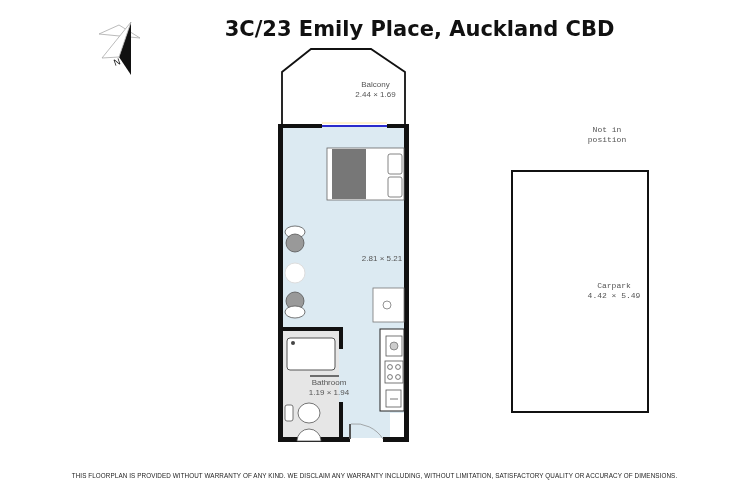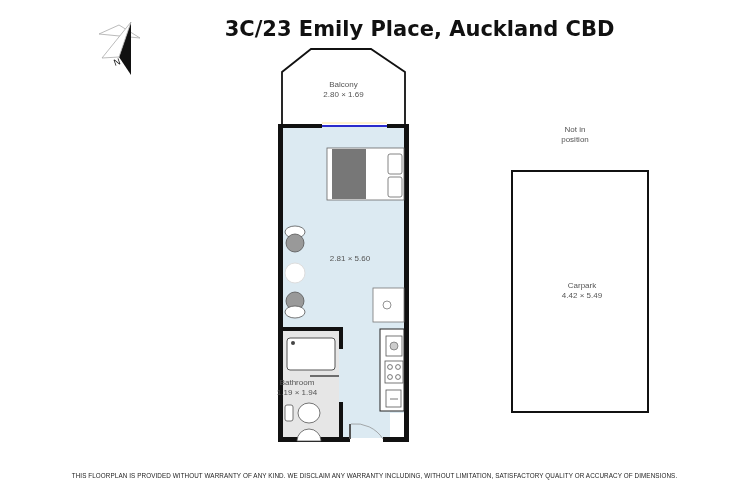--- a/index.html
+++ b/index.html
@@ -1,20 +1,20 @@
 <!DOCTYPE html>
 <html><head>
 <meta charset="utf-8">
 <style>
   html, body { margin:0; padding:0; background:#ffffff; }
   body { width:749px; height:495px; position:relative; overflow:hidden; font-family:"Liberation Sans", sans-serif; }
   .title { position:absolute; left:0; width:749px; top:17px; text-align:center; font-family:"DejaVu Sans", sans-serif; font-weight:bold; font-size:21px; color:#111; letter-spacing:0px;padding-left:45px; }
   .disclaimer { position:absolute; left:0; width:749px; top:472px; text-align:center; font-size:6.3px; color:#222; letter-spacing:0.1px; }
   svg.plan { position:absolute; left:0; top:0; }
-  .lbl { position:absolute; text-align:center; font-size:8px; color:#555; line-height:10px; }
+  .lbl { position:absolute; text-align:center; font-size:8px; color:#555; line-height:10px;margin-left:32px; }
 </style>
 </head>
 <body>
 
 <div class="title">3C/23 Emily Place, Auckland CBD</div>
 
 <svg class="plan" width="749" height="495" viewBox="0 0 749 495">
 
   <g>
     <polygon points="91,35 71,44 112,48" fill="none" stroke="#aaa" stroke-width="0.8" transform="translate(28,-10) rotate(0)"></polygon>
@@ -90,31 +90,31 @@
   <g>
     <line x1="350" y1="424" x2="350" y2="439" stroke="#555" stroke-width="2"></line>
     <path d="M351,424 A33,33 0 0,1 383,439" fill="none" stroke="#888" stroke-width="0.7"></path>
   </g>
 
   <rect x="512" y="171" width="136" height="241" fill="#fff" stroke="#111" stroke-width="2"></rect>
 </svg>
 
 <div class="lbl" style="left:282px; top:80px; width:123px;">
   <div>Balcony</div>
-  <div>2.80 × 1.69</div>
+  <div>2.44 × 1.69</div>
 </div>
 <div class="lbl" style="left:320px; top:254px; width:60px;">
-  <div>2.81 × 5.60</div>
+  <div>2.81 × 5.21</div>
 </div>
 <div class="lbl" style="left:268px; top:378px; width:58px;">
   <div>Bathroom</div>
   <div>1.19 × 1.94</div>
 </div>
-<div class="lbl" style="left:540px; top:125px; width:70px;">
+<div class="lbl" style="left:540px; top:125px; width:70px;font-family:Liberation Mono, monospace;">
   <div>Not in</div>
   <div>position</div>
 </div>
-<div class="lbl" style="left:540px; top:281px; width:84px;">
+<div class="lbl" style="left:540px; top:281px; width:84px;font-family:Liberation Mono, monospace;">
   <div>Carpark</div>
   <div>4.42 × 5.49</div>
 </div>
 
 <div class="disclaimer">THIS FLOORPLAN IS PROVIDED WITHOUT WARRANTY OF ANY KIND. WE DISCLAIM ANY WARRANTY INCLUDING, WITHOUT LIMITATION, SATISFACTORY QUALITY OR ACCURACY OF DIMENSIONS.</div>
 
 </body></html>

